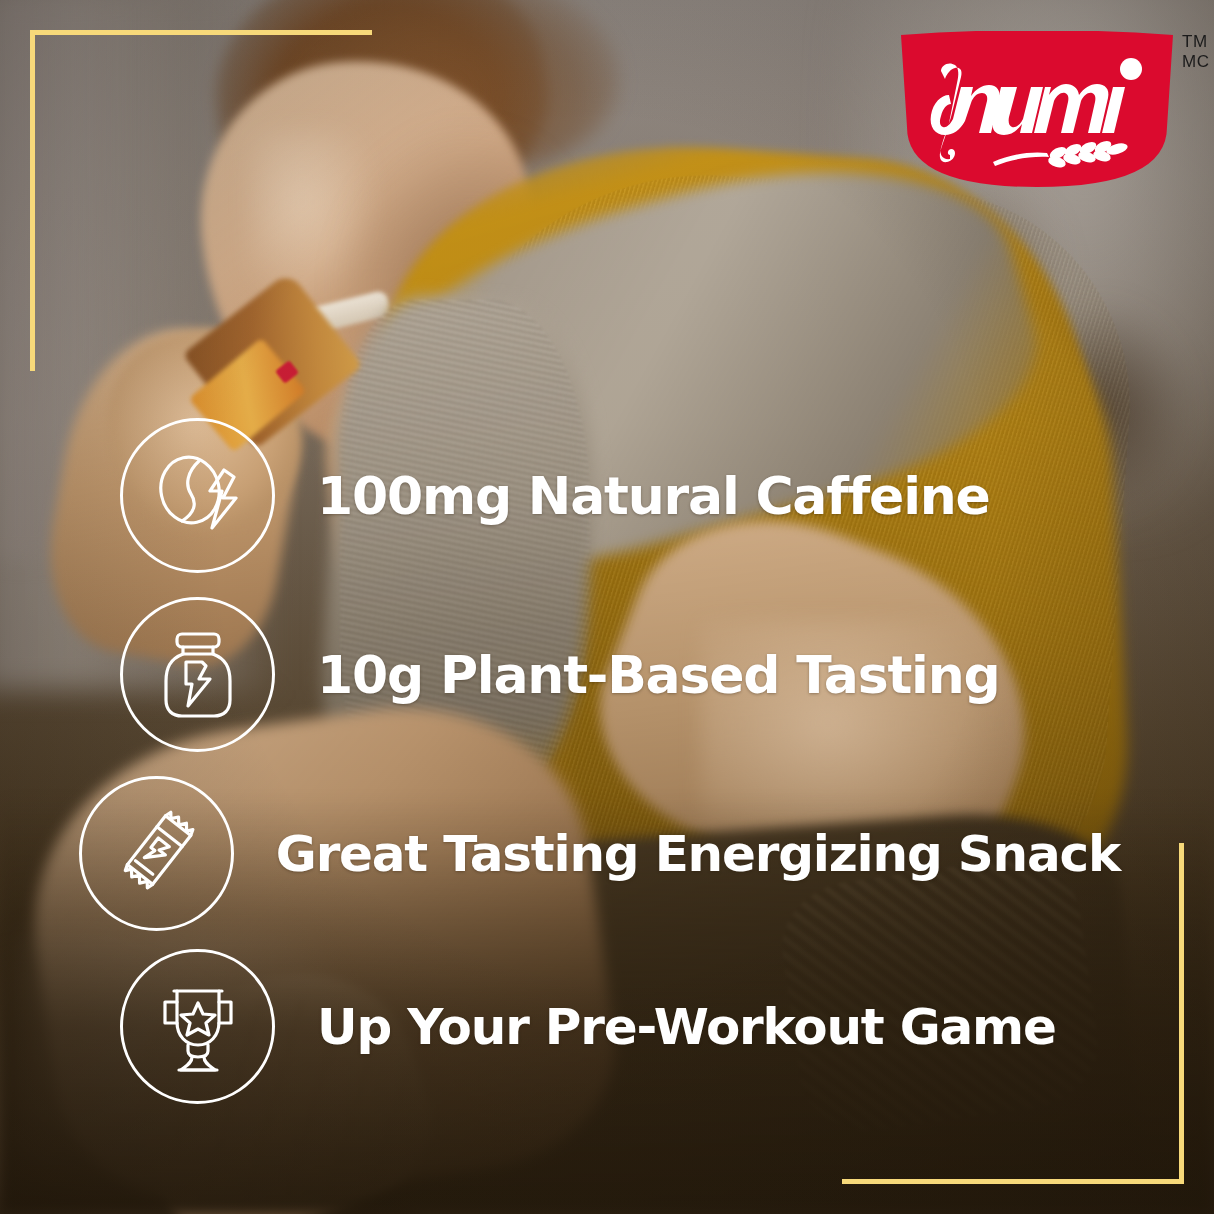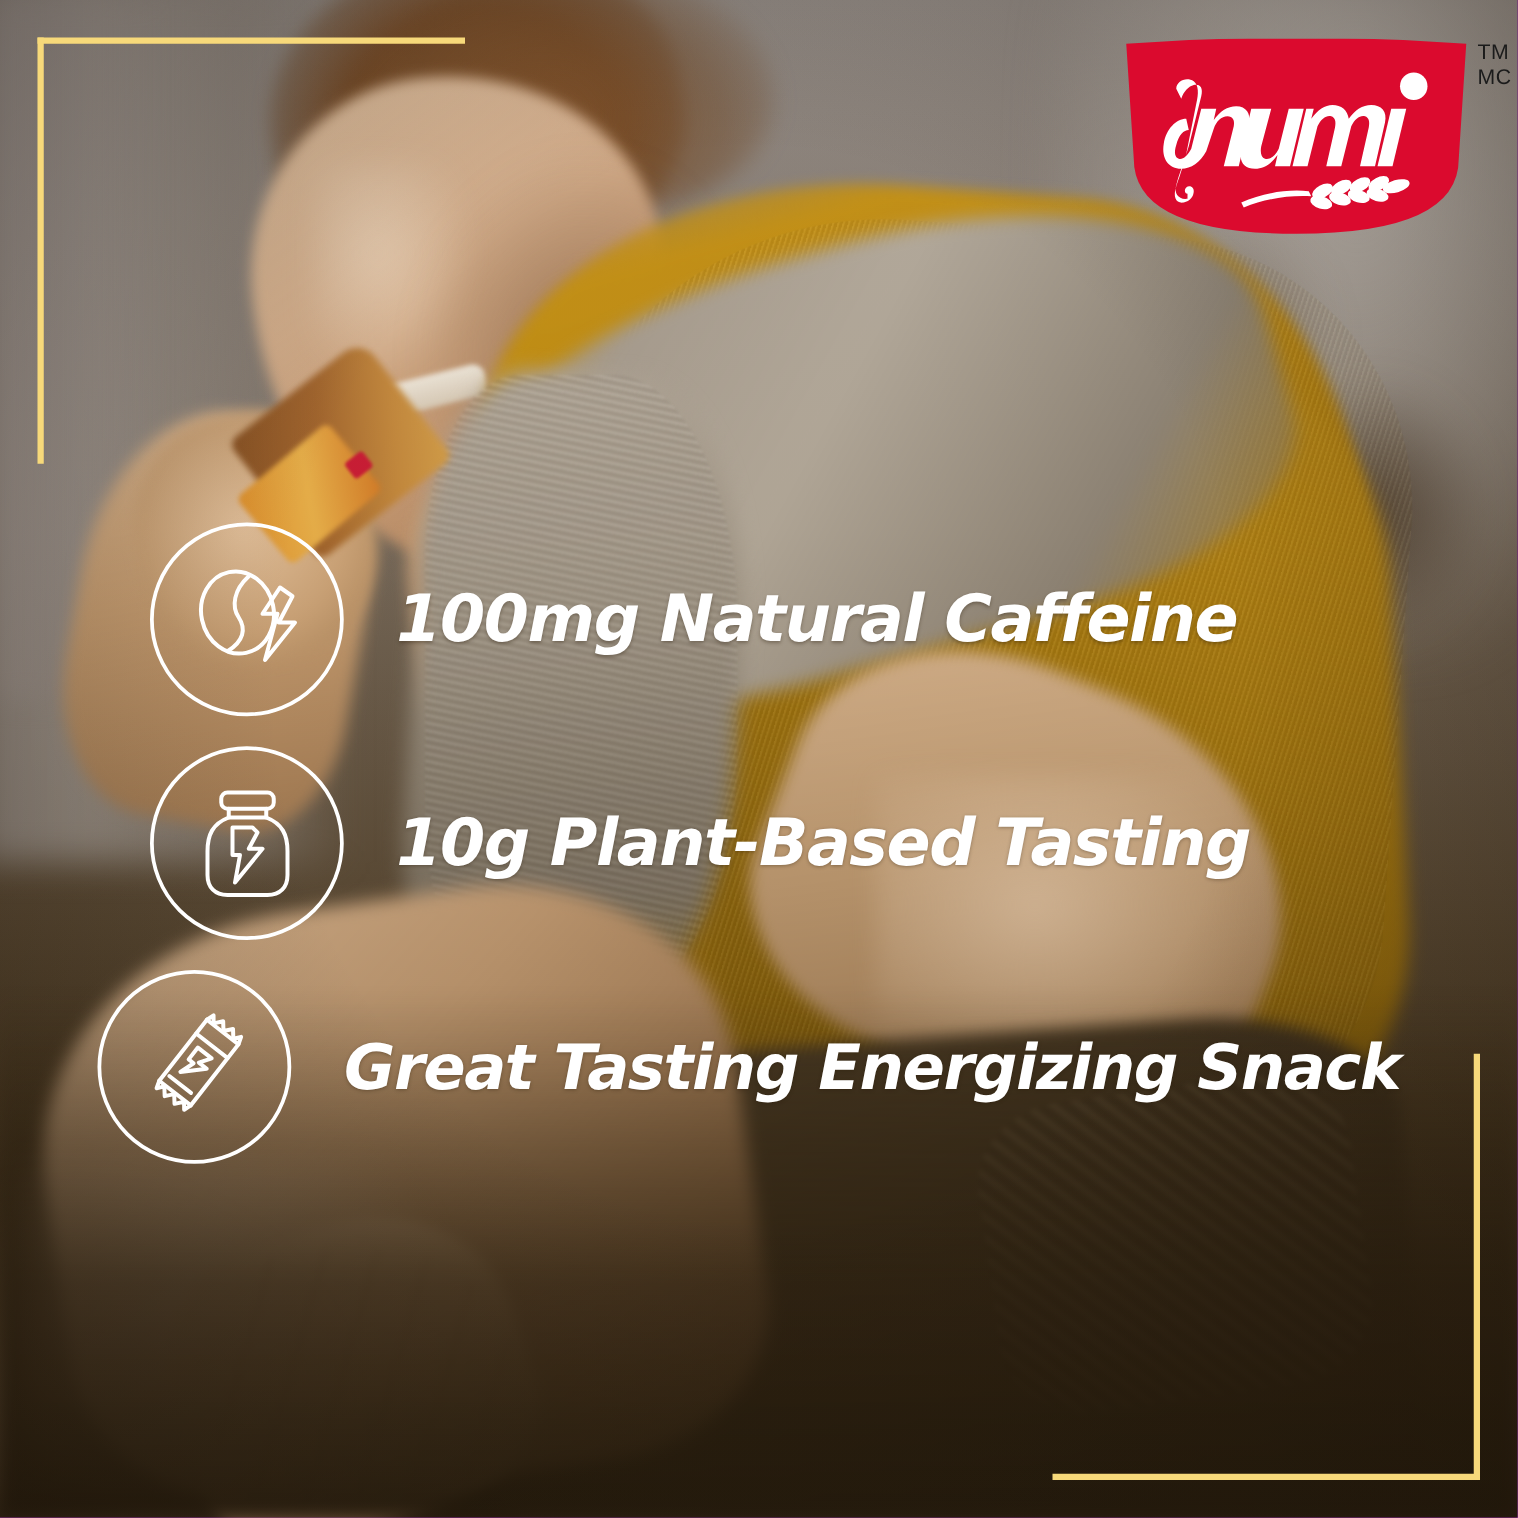--- a/index.html
+++ b/index.html
@@ -6,21 +6,21 @@
     margin: 0;
     padding: 0;
     background: #1a1208;
   }
   #poster {
     position: relative;
     width: 1214px;
     height: 1214px;
     overflow: hidden;
     font-family: "Liberation Sans", sans-serif;
-    background: #d946ef;
+    background: #a16207;
     user-select: none;
   }
 
   
   .photo { position: absolute; inset: 0; overflow: hidden; }
 
   
   .bg-base {
     position: absolute; inset: 0;
     background:
@@ -330,21 +330,20 @@
   .feature-label {
     margin-left: 42px;
     color: #ffffff;
     font-family: "DejaVu Sans", sans-serif;
     font-weight: bold;
     font-size: 52px;
     letter-spacing: -1.2px;
     line-height: 1;
     white-space: nowrap;
     text-shadow: 0 1px 3px rgba(40,25,10,0.35);
-    font-style: italic;
   }
   .feature-row:nth-child(3) .feature-label,
   .feature-row:nth-child(4) .feature-label { font-size: 50px; }
 </style>
 </head>
 <body>
 
 <div id="poster">
 
   <div class="photo">
@@ -510,15 +509,37 @@
             <path d="M36,30 L68,30"></path>
             <path d="M40,70 L62,70"></path>
 
             <path d="M58,38 L44,38 L44,50 L49,50 L45,62 L60,47 L52,47 L58,38 Z"></path>
           </g>
         </svg>
       </div>
       <div class="feature-label">Great Tasting Energizing Snack</div>
     </div>
 
+    <div class="feature-row">
+      <div class="icon-circle">
+        <svg width="100" height="98" viewBox="0 0 100 98" fill="none" stroke="#ffffff" stroke-width="3.2" stroke-linejoin="round" stroke-linecap="round">
+
+          <path d="M26,13 L74,13"></path>
+
+          <path d="M29,13 L29,44 C29,58 38,67 50,67 C62,67 71,58 71,44 L71,13"></path>
+
+          <path d="M29,24 L17,24 L17,45 L29,45"></path>
+
+          <path d="M71,24 L83,24 L83,45 L71,45"></path>
+
+          <path d="M50,25 L55,36 L67,37 L58,45 L61,57 L50,51 L39,57 L42,45 L33,37 L45,36 Z"></path>
+
+          <path d="M40,67 L40,73 C40,77 44,79 50,79 C56,79 60,77 60,73 L60,67"></path>
+
+          <path d="M44,79 C44,85 38,88 33,92 L67,92 C62,88 56,85 56,79"></path>
+          <path d="M31,92 L69,92"></path>
+        </svg>
+      </div>
+      <div class="feature-label">Up Your Pre-Workout Game</div>
+    </div>
 
   </div>
 </div>
 
 </body></html>

